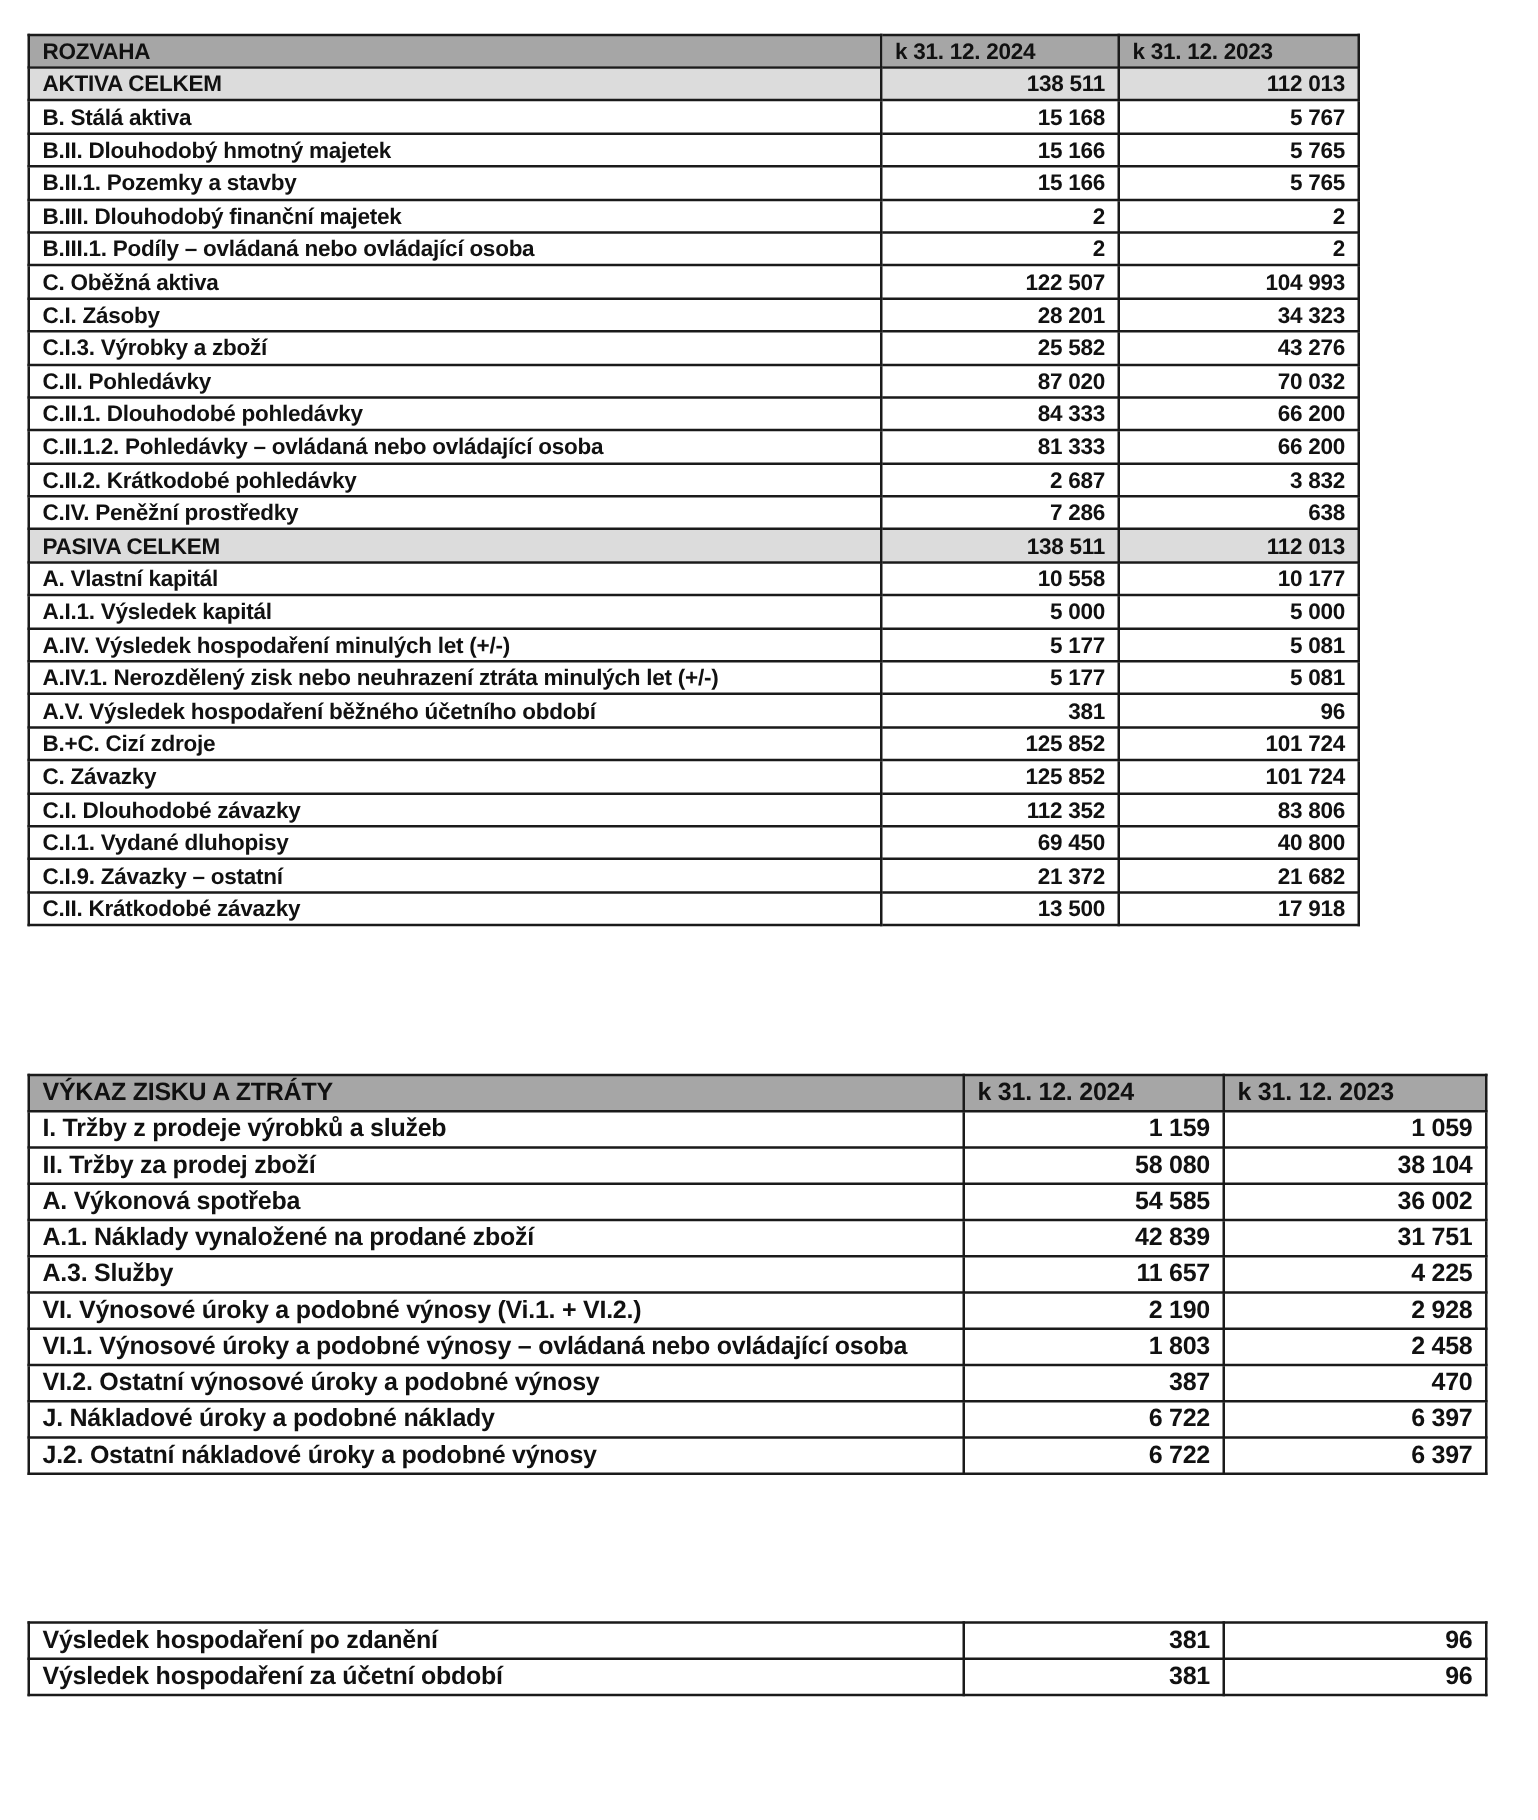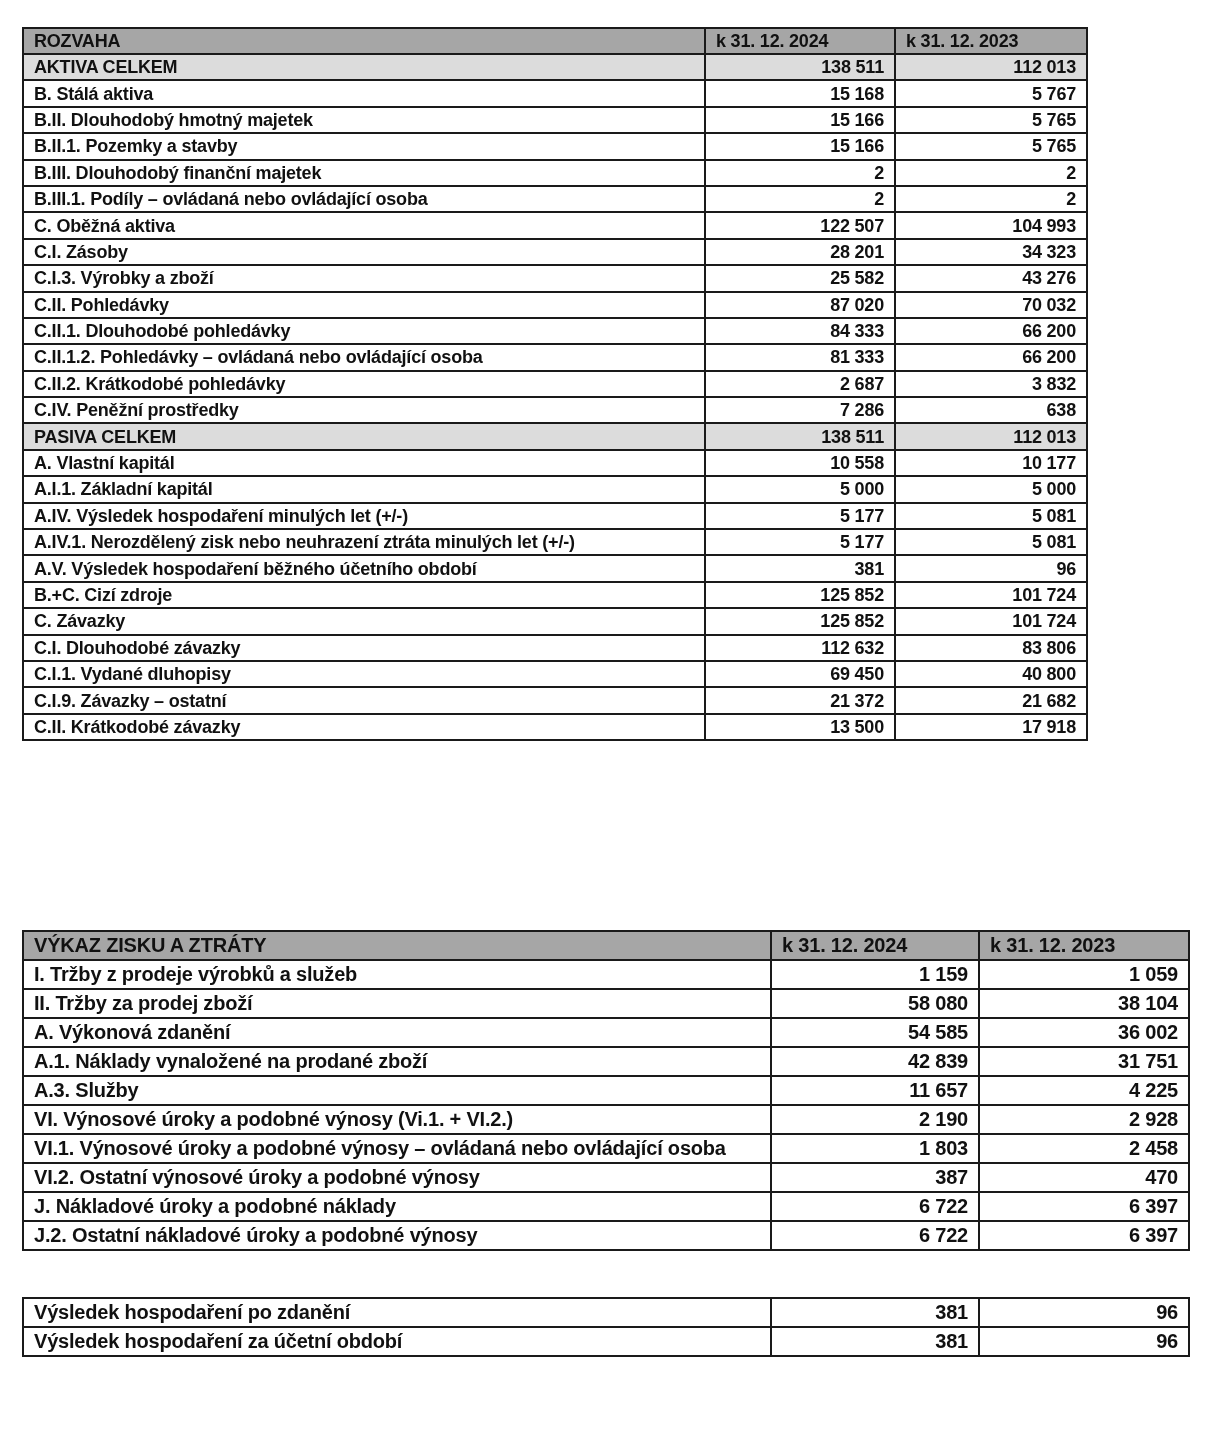--- a/index.html
+++ b/index.html
@@ -39,21 +39,21 @@
     #balance-sheet col.c2 { width: 190px; }
     #balance-sheet col.c3 { width: 192px; }
     #balance-sheet td, #balance-sheet th {
       height: 24.4px;
       font-size: 18px;
       line-height: 24px;
     }
     #balance-sheet th { height: 24px; }
 
     
-    #income-statement { left: 22px; top: 930px; width: 1166px; }
+    #income-statement { left: 22px; top: 859px; width: 1166px; }
     #income-statement-summary { left: 22px; top: 1297px; width: 1166px; }
     #income-statement col.c1, #income-statement-summary col.c1 { width: 748px; }
     #income-statement col.c2, #income-statement-summary col.c2 { width: 208px; }
     #income-statement col.c3, #income-statement-summary col.c3 { width: 210px; }
     #income-statement td, #income-statement th,
     #income-statement-summary td {
       height: 27px;
       font-size: 20px;
       line-height: 27px;
     }
@@ -149,21 +149,21 @@
         <td class="label">PASIVA CELKEM</td>
         <td class="num">138 511</td>
         <td class="num">112 013</td>
       </tr>
       <tr>
         <td class="label">A. Vlastní kapitál</td>
         <td class="num">10 558</td>
         <td class="num">10 177</td>
       </tr>
       <tr>
-        <td class="label">A.I.1. Základní kapitál</td>
+        <td class="label">A.I.1. Výsledek kapitál</td>
         <td class="num">5 000</td>
         <td class="num">5 000</td>
       </tr>
       <tr>
         <td class="label">A.IV. Výsledek hospodaření minulých let (+/-)</td>
         <td class="num">5 177</td>
         <td class="num">5 081</td>
       </tr>
       <tr>
         <td class="label">A.IV.1. Nerozdělený zisk nebo neuhrazení ztráta minulých let (+/-)</td>
@@ -180,21 +180,21 @@
         <td class="num">125 852</td>
         <td class="num">101 724</td>
       </tr>
       <tr>
         <td class="label">C. Závazky</td>
         <td class="num">125 852</td>
         <td class="num">101 724</td>
       </tr>
       <tr>
         <td class="label">C.I. Dlouhodobé závazky</td>
-        <td class="num">112 632</td>
+        <td class="num">112 352</td>
         <td class="num">83 806</td>
       </tr>
       <tr>
         <td class="label">C.I.1. Vydané dluhopisy</td>
         <td class="num">69 450</td>
         <td class="num">40 800</td>
       </tr>
       <tr>
         <td class="label">C.I.9. Závazky – ostatní</td>
         <td class="num">21 372</td>
@@ -226,21 +226,21 @@
         <td class="label">I. Tržby z prodeje výrobků a služeb</td>
         <td class="num">1 159</td>
         <td class="num">1 059</td>
       </tr>
       <tr>
         <td class="label">II. Tržby za prodej zboží</td>
         <td class="num">58 080</td>
         <td class="num">38 104</td>
       </tr>
       <tr>
-        <td class="label">A. Výkonová zdanění</td>
+        <td class="label">A. Výkonová spotřeba</td>
         <td class="num">54 585</td>
         <td class="num">36 002</td>
       </tr>
       <tr>
         <td class="label">A.1. Náklady vynaložené na prodané zboží</td>
         <td class="num">42 839</td>
         <td class="num">31 751</td>
       </tr>
       <tr>
         <td class="label">A.3. Služby</td>

